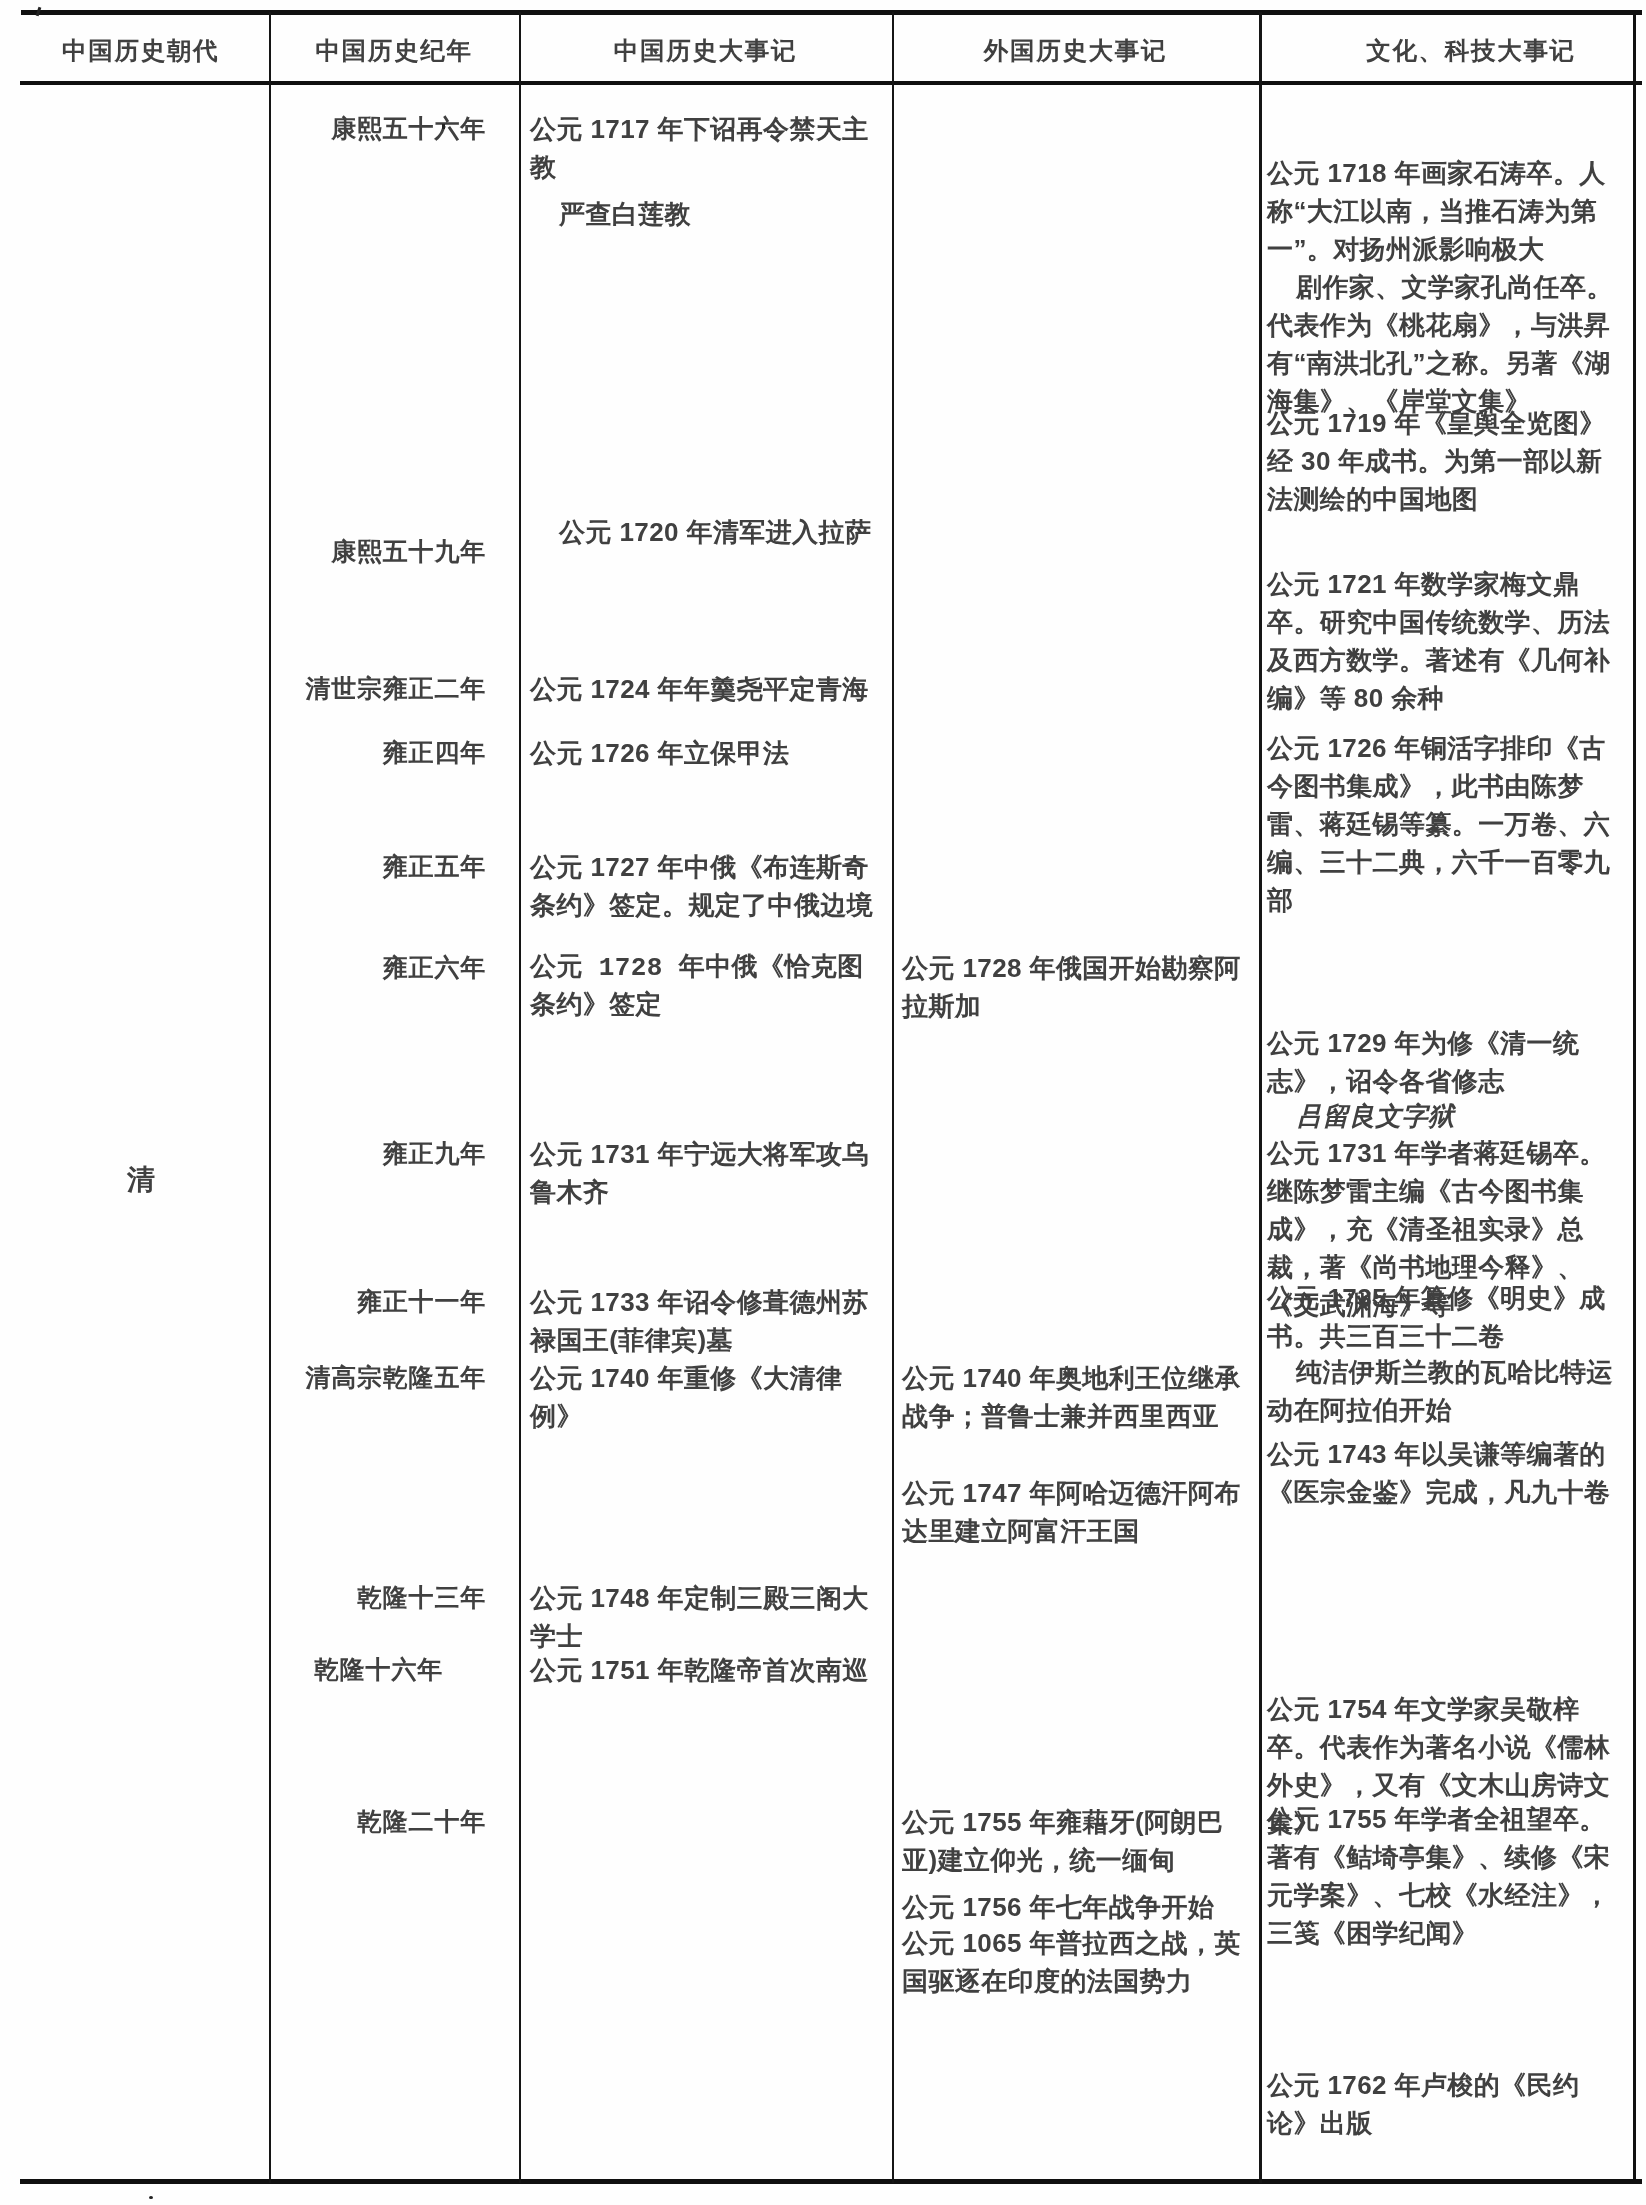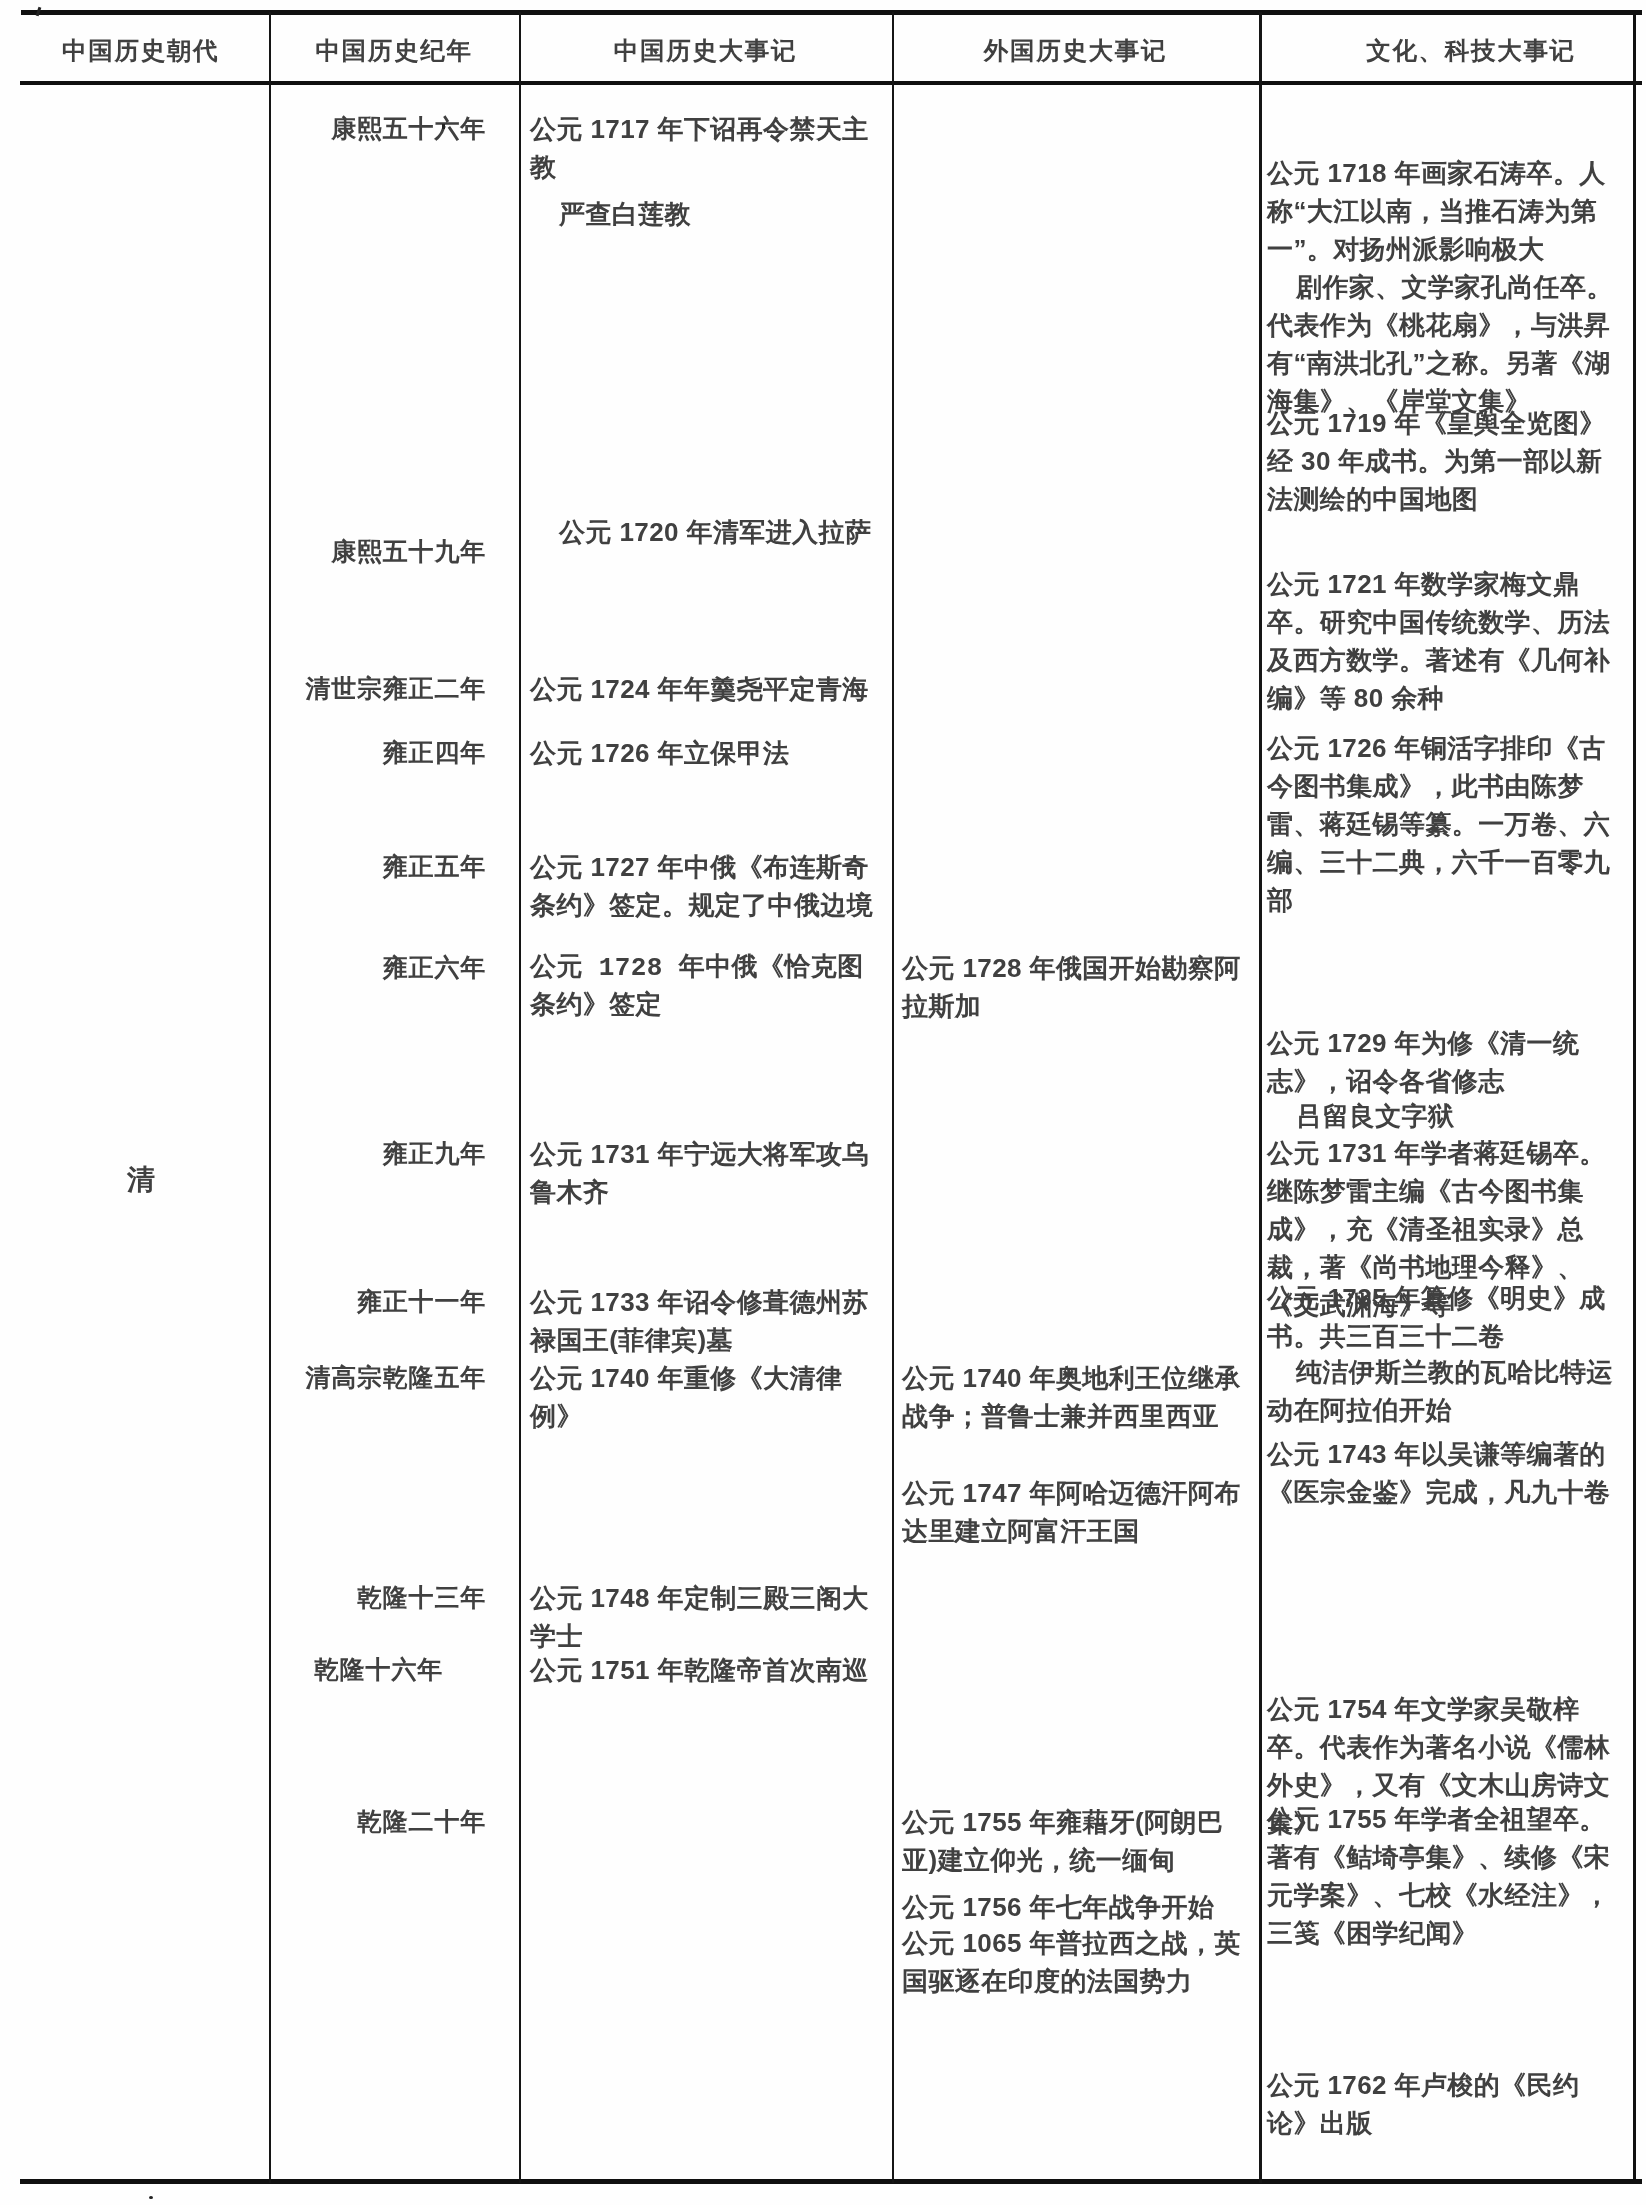--- a/index.html
+++ b/index.html
@@ -101,21 +101,21 @@
   <div class="ev c4" style="top:1803px;">公元 1755 年雍藉牙(阿朗巴亚)建立仰光，统一缅甸</div>
   <div class="ev c4" style="top:1888px;">公元 1756 年七年战争开始</div>
   <div class="ev c4" style="top:1924px;">公元 1065 年普拉西之战，英国驱逐在印度的法国势力</div>
 
   <div class="ev c5" style="top:154px;">公元 1718 年画家石涛卒。人称“大江以南，当推石涛为第一”。对扬州派影响极大</div>
   <div class="ev c5 ind" style="top:268px;">剧作家、文学家孔尚任卒。代表作为《桃花扇》，与洪昇有“南洪北孔”之称。另著《湖海集》、《岸堂文集》</div>
   <div class="ev c5" style="top:404px;">公元 1719 年《皇舆全览图》经 30 年成书。为第一部以新法测绘的中国地图</div>
   <div class="ev c5" style="top:565px;">公元 1721 年数学家梅文鼎卒。研究中国传统数学、历法及西方数学。著述有《几何补编》等 80 余种</div>
   <div class="ev c5" style="top:729px;">公元 1726 年铜活字排印《古今图书集成》，此书由陈梦雷、蒋廷锡等纂。一万卷、六编、三十二典，六千一百零九部</div>
   <div class="ev c5" style="top:1024px;">公元 1729 年为修《清一统志》，诏令各省修志</div>
-  <div class="ev c5 ind" style="top:1097px;">吕留良文字狱</div>
+  <div class="ev c5 ind" style="top:1097px;font-style:italic;">吕留良文字狱</div>
   <div class="ev c5" style="top:1134px;">公元 1731 年学者蒋廷锡卒。继陈梦雷主编《古今图书集成》，充《清圣祖实录》总裁，著《尚书地理今释》、《文武渊海》等</div>
   <div class="ev c5" style="top:1279px;">公元 1735 年纂修《明史》成书。共三百三十二卷</div>
   <div class="ev c5 ind" style="top:1353px;">纯洁伊斯兰教的瓦哈比特运动在阿拉伯开始</div>
   <div class="ev c5" style="top:1435px;">公元 1743 年以吴谦等编著的《医宗金鉴》完成，凡九十卷</div>
   <div class="ev c5" style="top:1690px;">公元 1754 年文学家吴敬梓卒。代表作为著名小说《儒林外史》，又有《文木山房诗文集》</div>
   <div class="ev c5" style="top:1800px;">公元 1755 年学者全祖望卒。著有《鲒埼亭集》、续修《宋元学案》、七校《水经注》，三笺《困学纪闻》</div>
   <div class="ev c5" style="top:2066px;">公元 1762 年卢梭的《民约论》出版</div>
 
   <div class="speck sp1"></div>
   <div class="speck sp2"></div>

